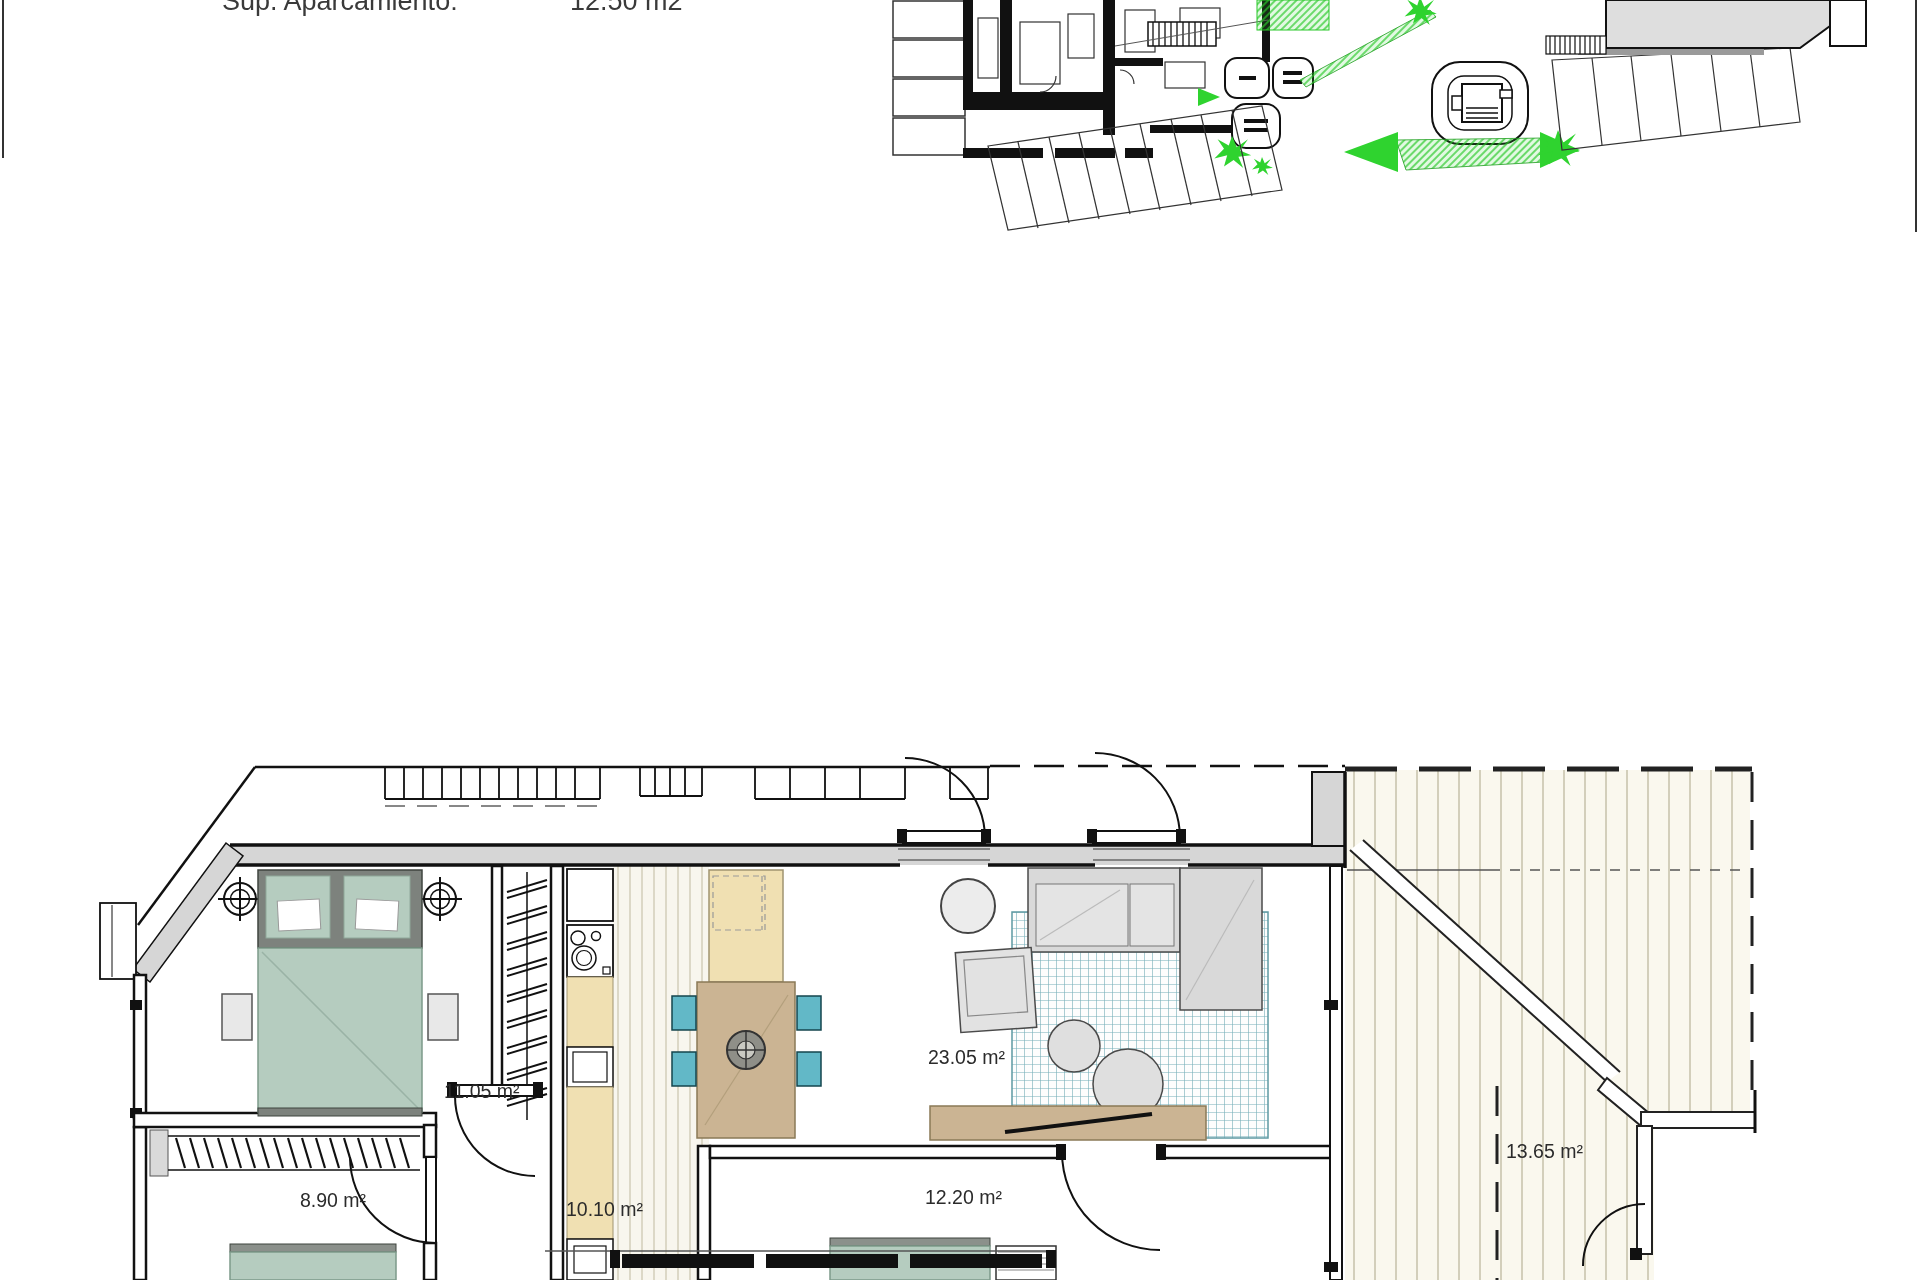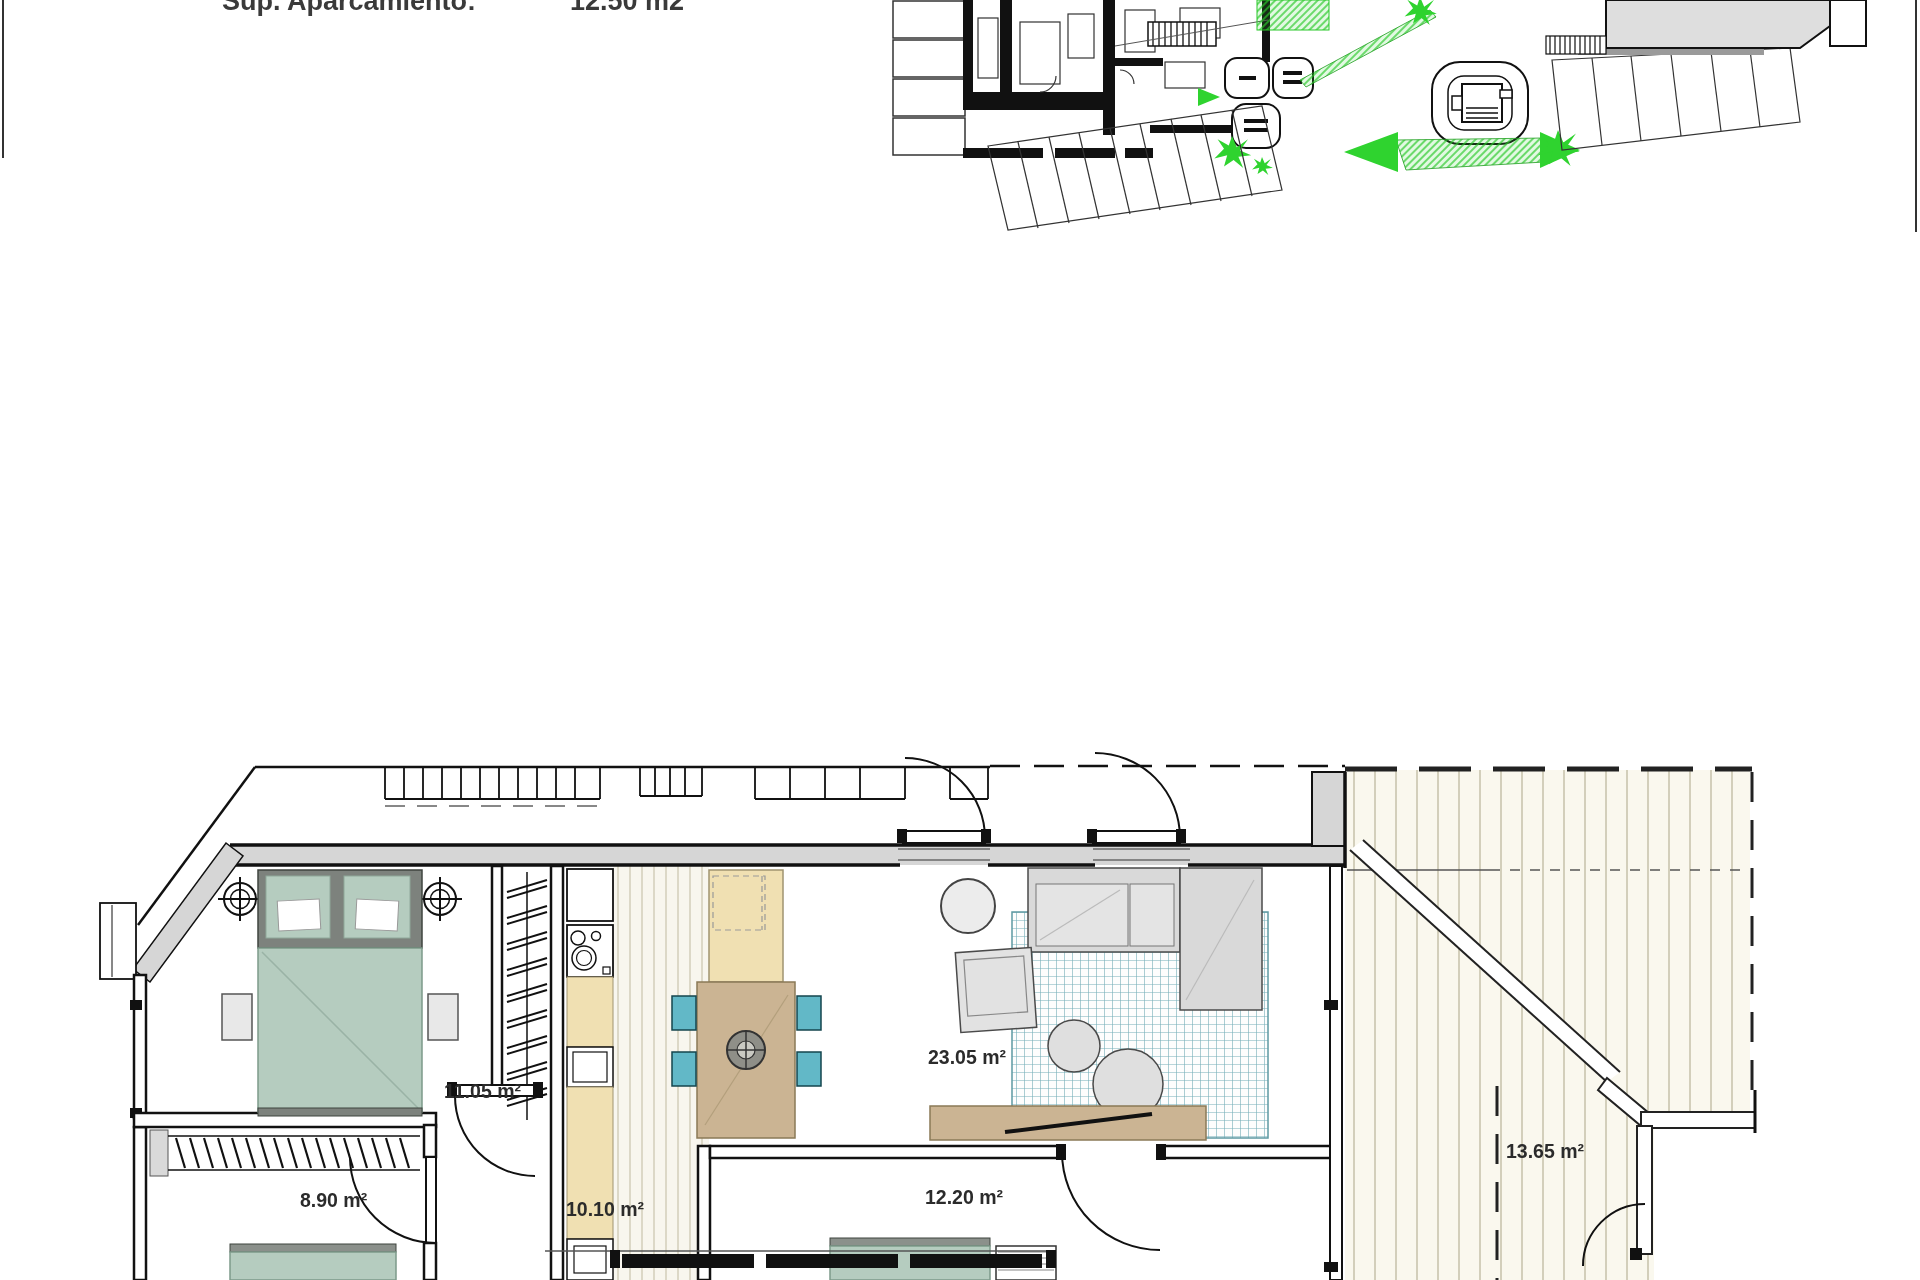--- a/index.html
+++ b/index.html
@@ -1,17 +1,17 @@
 <!DOCTYPE html>
 <html><head>
 <meta charset="utf-8">
 <style>
   html,body{margin:0;padding:0;background:#ffffff;}
   body{width:1920px;height:1280px;overflow:hidden;font-family:"Liberation Sans",sans-serif;}
-  .canvas{position:relative;width:1920px;height:1280px;background:#fff;font-weight:bold;}
+  .canvas{position:relative;width:1920px;height:1280px;background:#fff;}
   svg{display:block;}
   text{font-family:"Liberation Sans",sans-serif;}
 </style>
 </head>
 <body>
 
 <div class="canvas">
 <svg width="1920" height="1280" viewBox="0 0 1920 1280">
   <defs>
     <pattern id="deckStripes" width="21" height="12" patternUnits="userSpaceOnUse">

